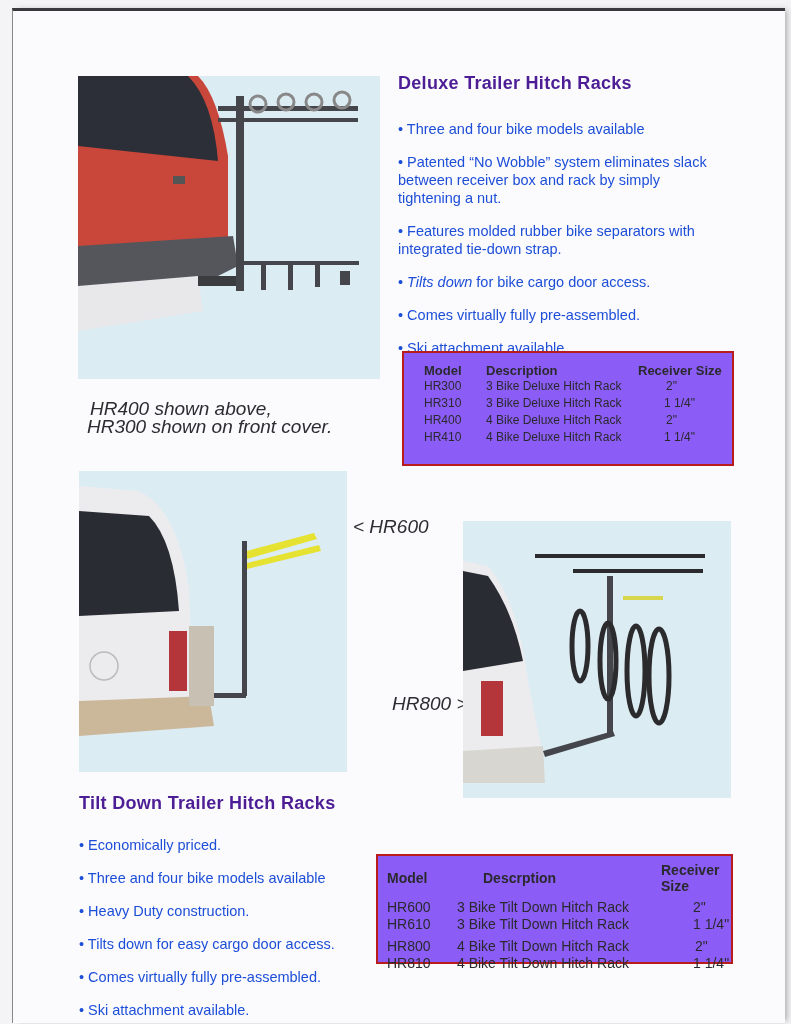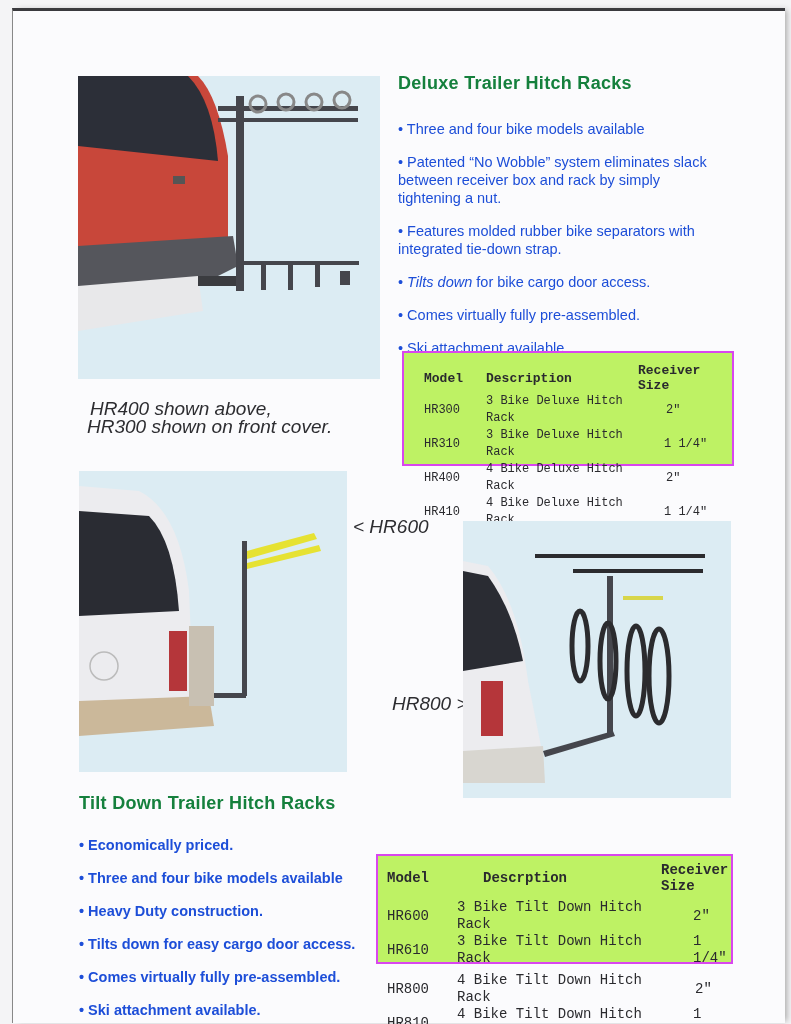--- a/index.html
+++ b/index.html
@@ -9,26 +9,26 @@
     font-family:"Liberation Sans", sans-serif; color:#2a2a2e;
   }
   .page {
     position:absolute; left:12px; top:8px; width:772px; height:1012px;
     background:#fbfbfd;
     border-top:3px solid #3a3a3e; border-left:1px solid #888;
     box-shadow: 4px 0 6px -2px #aaa;
   }
   .abs { position:absolute; }
   .photo { position:absolute; background:#dcecf3; overflow:hidden; }
-  h2.heading { margin:0; font-size:18px; font-weight:bold; letter-spacing:0.3px; color:#15803d; }
+  h2.heading { margin:0; font-size:18px; font-weight:bold; letter-spacing:0.3px; color:#4c1d95; }
   ul.bullets { list-style:none; margin:0; padding:0; }
   ul.bullets li { font-size:14.5px; line-height:18px; color:#1d4ed8;margin-top:15px; }
   ul.bullets li::before { content:"\2022  "; white-space:pre; }
   .caption { font-style:italic; font-size:19px; line-height:18px; color:#2d2d31; }
-  .tbl { position:absolute; border:2px solid #d946ef; background:#bef264;font-family:Liberation Mono, monospace; }
+  .tbl { position:absolute; border:2px solid #b91c1c; background:#8b5cf6; }
   .tbl table { border-collapse:collapse; }
   .tbl th { font-weight:bold; text-align:left; font-size:13px; padding:0; }
   .tbl td { font-size:12px; padding:0; line-height:17px; }
   .tbl2 th { font-size:14px; }
   .tbl2 td { font-size:14px; line-height:17px; }
 </style>
 </head>
 <body>
 
 <div class="page">
@@ -135,21 +135,21 @@
       <ellipse cx="145" cy="140" rx="8" ry="38" fill="none" stroke="#2b2b2e" stroke-width="5"></ellipse>
       <ellipse cx="173" cy="150" rx="9" ry="45" fill="none" stroke="#2b2b2e" stroke-width="5"></ellipse>
       <ellipse cx="196" cy="155" rx="10" ry="47" fill="none" stroke="#2b2b2e" stroke-width="5"></ellipse>
       <rect x="72" y="33" width="170" height="4" fill="#2b2b2e"></rect>
       <rect x="110" y="48" width="130" height="4" fill="#2b2b2e"></rect>
       <rect x="160" y="75" width="40" height="4" fill="#d8d64a"></rect>
     </svg>
   </div>
 
   <h2 class="heading abs" style="left:66px; top:782px;">Tilt Down Trailer Hitch Racks</h2>
-  <ul class="bullets abs" style="left:66px; top:810px; width:300px;font-weight:bold;">
+  <ul class="bullets abs" style="left:66px; top:810px; width:300px;">
     <li style="margin-bottom:6px;">Economically priced.</li>
     <li style="margin-bottom:6px;">Three and four bike models available</li>
     <li style="margin-bottom:6px;">Heavy Duty construction.</li>
     <li style="margin-bottom:6px;">Tilts down for easy cargo door access.</li>
     <li style="margin-bottom:8px;">Comes virtually fully pre-assembled.</li>
     <li>Ski attachment available.</li>
   </ul>
 
   <div class="tbl tbl2" style="left:363px; top:843px; width:353px; height:106px;">
     <table style="position:absolute; left:9px; top:6px;">

